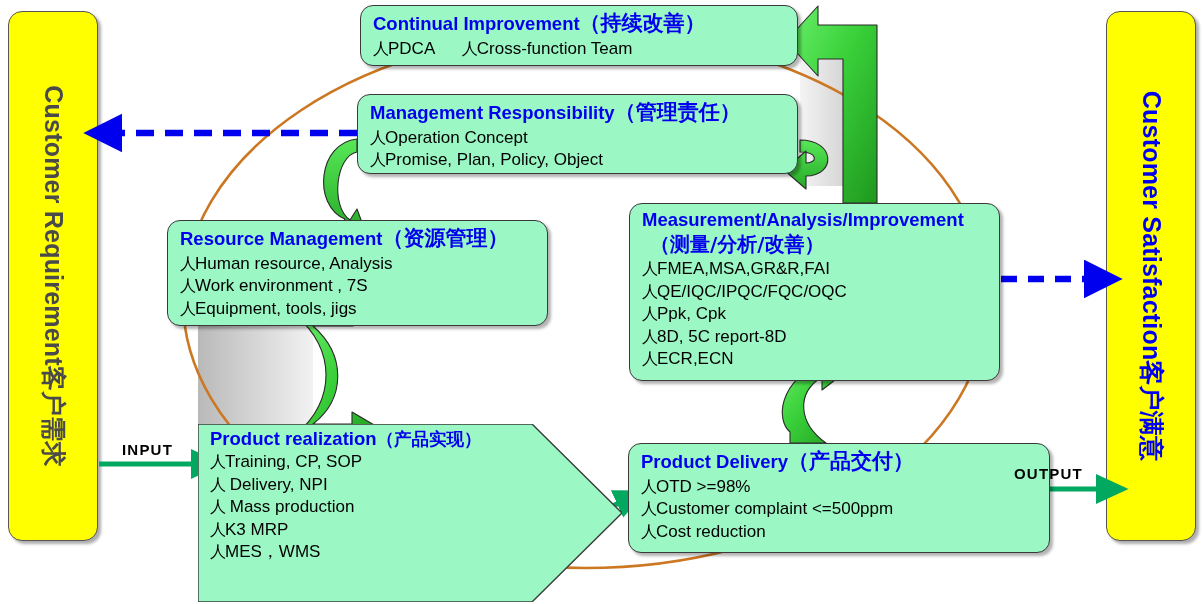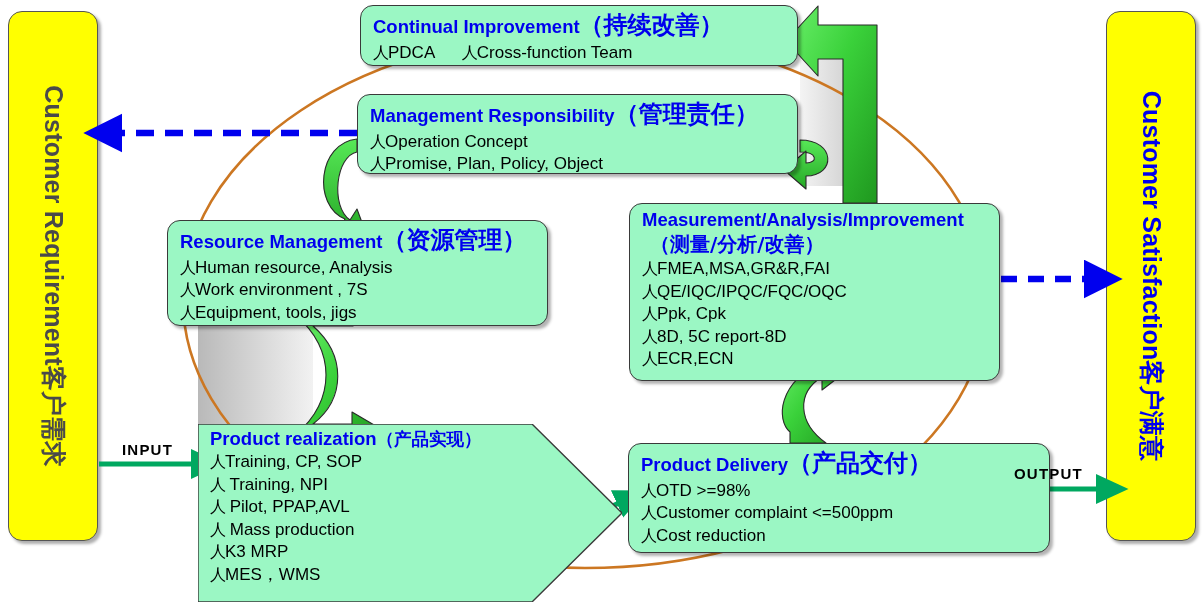--- a/index.html
+++ b/index.html
@@ -24,21 +24,21 @@
   #bar-right{left:1106px;top:11px;width:88px;height:528px;}
   #bar-right .vtext{color:#0000ee;}
 
   
   .gbox{position:absolute;background:#9bf7c4;border:1px solid #3a3a3a;
         border-radius:13px;z-index:4;box-sizing:border-box;
         box-shadow:3px 3px 3px rgba(0,0,0,.30);padding:4px 10px 4px 12px;}
   .gbox .ttl{color:#0000ee;font-weight:bold;font-size:18.5px;line-height:1.32;
         white-space:nowrap;}
   .gbox .ttl .cn{font-family:"DejaVu Sans","Liberation Sans",sans-serif;
-        font-weight:bold;font-size:24px;}
+        font-weight:bold;font-size:21px;}
   .gbox .ttl2{color:#0000ee;font-weight:bold;font-size:20px;line-height:1.28;
         font-family:"DejaVu Sans","Liberation Sans",sans-serif;padding-left:8px;}
   .gbox ul{list-style:none;margin:0;padding:0;}
   .gbox li{color:#000000;font-size:17px;line-height:1.33;white-space:nowrap;}
   .gbox li .bullet{display:inline-block;width:15px;color:#000;font-size:16px;
         font-family:"DejaVu Sans","Liberation Sans",sans-serif;}
 
   #box-ci   {left:360px;top:5px;   width:438px;height:61px;}
   #box-mr   {left:357px;top:94px;  width:441px;height:80px;}
   #box-rm   {left:167px;top:220px; width:381px;height:106px;}
@@ -167,22 +167,21 @@
   <div id="box-pr">
     <svg class="pent" viewBox="0 0 424 178" preserveAspectRatio="none">
       <polygon points="0,0 334,0 424,89 334,178 0,178" fill="#9bf7c4" stroke="#3a3a3a" stroke-width="1.4"></polygon>
     </svg>
     <div class="inner">
       <div class="ttl">
         <span>Product realization</span><span class="cn">（产品实现）</span>
       </div>
       <ul>
         <li><span class="bullet">人</span><span>Training, CP, SOP</span></li>
-        <li><span class="bullet">人</span><span> Training, NPI</span></li>
-        <li><span class="bullet">人</span><span> Pilot, PPAP,AVL</span></li>
+        <li><span class="bullet">人</span><span> Delivery, NPI</span></li>
         <li><span class="bullet">人</span><span> Mass production</span></li>
         <li><span class="bullet">人</span><span>K3 MRP</span></li>
         <li><span class="bullet">人</span><span>MES，WMS</span></li>
       </ul>
     </div>
   </div>
 
   <svg id="arrows" class="layer">
     <defs>
       <linearGradient id="gA" x1="0" y1="0" x2="1" y2="1">

